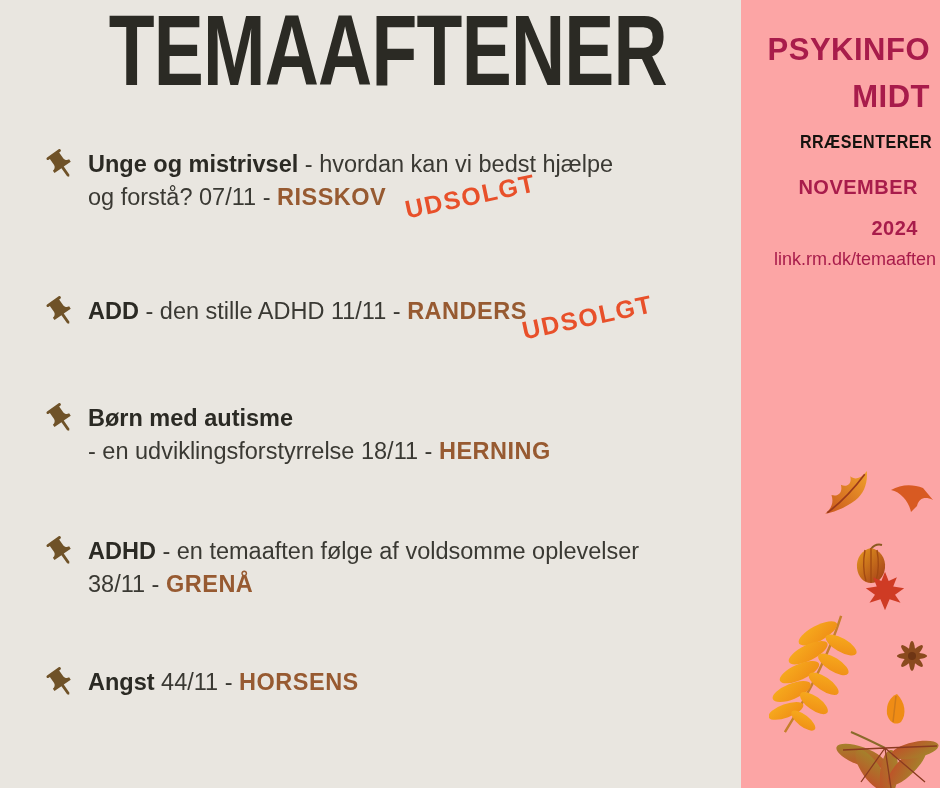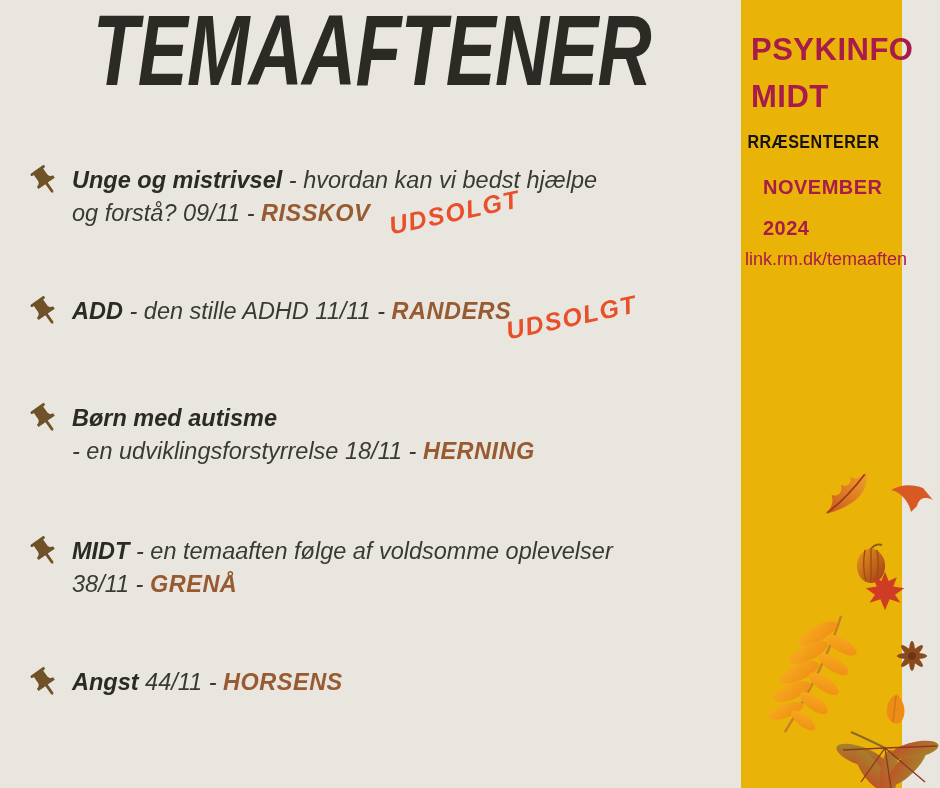--- a/index.html
+++ b/index.html
@@ -3,42 +3,42 @@
 <meta charset="utf-8">
 <style>
   html,body{margin:0;padding:0;background:#d8d5cf;}
   .poster{
     position:relative;width:940px;height:788px;overflow:hidden;
     background:#e9e6e0;
     font-family:"Liberation Sans","DejaVu Sans",sans-serif;
     color:#3a3933;
   }
   
-  .main{position:absolute;left:0;top:0;width:741px;height:680px;font-style:italic;}
+  .main{position:absolute;left:16px;top:0;width:741px;height:680px;}
   .page-title{
     position:absolute;top:2px;left:0;width:741px;margin:0;
     text-align:center;font-size:100px;line-height:96px;font-weight:800;
     letter-spacing:-1px;color:#2b2a24;
     transform:scaleX(.75);transform-origin:50% 0;
     white-space:nowrap;
   }
   .event{position:absolute;left:28px;width:690px;display:flex;align-items:flex-start;}
   .pin{flex:0 0 36px;height:36px;margin-top:0;}
   .pin svg{width:34px;height:34px;transform:rotate(-35deg);}
   .etext{font-size:23.5px;line-height:33px;color:#3a3933;padding-left:8px;}
   .b{font-weight:700;color:#2b2a24;}
   .loc{font-weight:700;color:#975a31;letter-spacing:.5px;}
   .soldout{
     position:absolute;font-weight:700;font-size:25px;letter-spacing:1.5px;
     color:#e8502a;transform:rotate(-12deg);white-space:nowrap;
   }
   
   .sidebar{
-    position:absolute;left:741px;top:0;width:161px;height:788px;
-    background:#eab308;text-align:left;
+    position:absolute;left:741px;top:0;width:199px;height:788px;
+    background:#fca5a5;text-align:right;
   }
   .org-name{
     margin:26px 10px 0;font-size:31px;line-height:47px;font-weight:800;
     color:#a81c4b;letter-spacing:.5px;
   }
   .presents{
     margin:12px 0 0;font-size:17.5px;font-weight:600;color:#15130f;
     letter-spacing:.5px;transform:scaleX(.92);
   }
   .month{
@@ -57,33 +57,33 @@
 </style>
 </head>
 <body>
 
 <div class="poster">
 
   <div class="main">
 
     <h1 class="page-title">TEMAAFTENER</h1>
 
-    <div class="event" style="top:148px;margin-top:16px;">
+    <div class="event" style="top:148px;">
       <span class="pin">
         <svg viewBox="0 0 24 24">
             <path fill="#6f5228" d="M16,9V4h1c0.55,0,1-0.45,1-1s-0.45-1-1-1H7C6.45,2,6,2.45,6,3s0.45,1,1,1h1v5c0,1.66-1.34,3-3,3v2h5.97v7l1,1l1-1v-7H19v-2C17.34,12,16,10.66,16,9z"></path>
           </svg>
       </span>
       <div class="etext">
         <div class="eline">
           <span class="b">Unge og mistrivsel</span>
           <span>- hvordan kan vi bedst hjælpe</span>
         </div>
         <div class="eline">
-          <span>og forstå? 09/11 -</span>
+          <span>og forstå? 07/11 -</span>
           <span class="loc">RISSKOV</span>
         </div>
       </div>
       <span class="soldout" style="left:360px;top:34px;">UDSOLGT</span>
     </div>
 
     <div class="event" style="top:295px;">
       <span class="pin">
         <svg viewBox="0 0 24 24">
             <path fill="#6f5228" d="M16,9V4h1c0.55,0,1-0.45,1-1s-0.45-1-1-1H7C6.45,2,6,2.45,6,3s0.45,1,1,1h1v5c0,1.66-1.34,3-3,3v2h5.97v7l1,1l1-1v-7H19v-2C17.34,12,16,10.66,16,9z"></path>
@@ -117,21 +117,21 @@
     </div>
 
     <div class="event" style="top:535px;">
       <span class="pin">
         <svg viewBox="0 0 24 24">
             <path fill="#6f5228" d="M16,9V4h1c0.55,0,1-0.45,1-1s-0.45-1-1-1H7C6.45,2,6,2.45,6,3s0.45,1,1,1h1v5c0,1.66-1.34,3-3,3v2h5.97v7l1,1l1-1v-7H19v-2C17.34,12,16,10.66,16,9z"></path>
           </svg>
       </span>
       <div class="etext">
         <div class="eline">
-          <span class="b">MIDT</span>
+          <span class="b">ADHD</span>
           <span>- en temaaften følge af voldsomme oplevelser</span>
         </div>
         <div class="eline">
           <span>38/11 -</span>
           <span class="loc">GRENÅ</span>
         </div>
       </div>
     </div>
 
     <div class="event" style="top:666px;">

